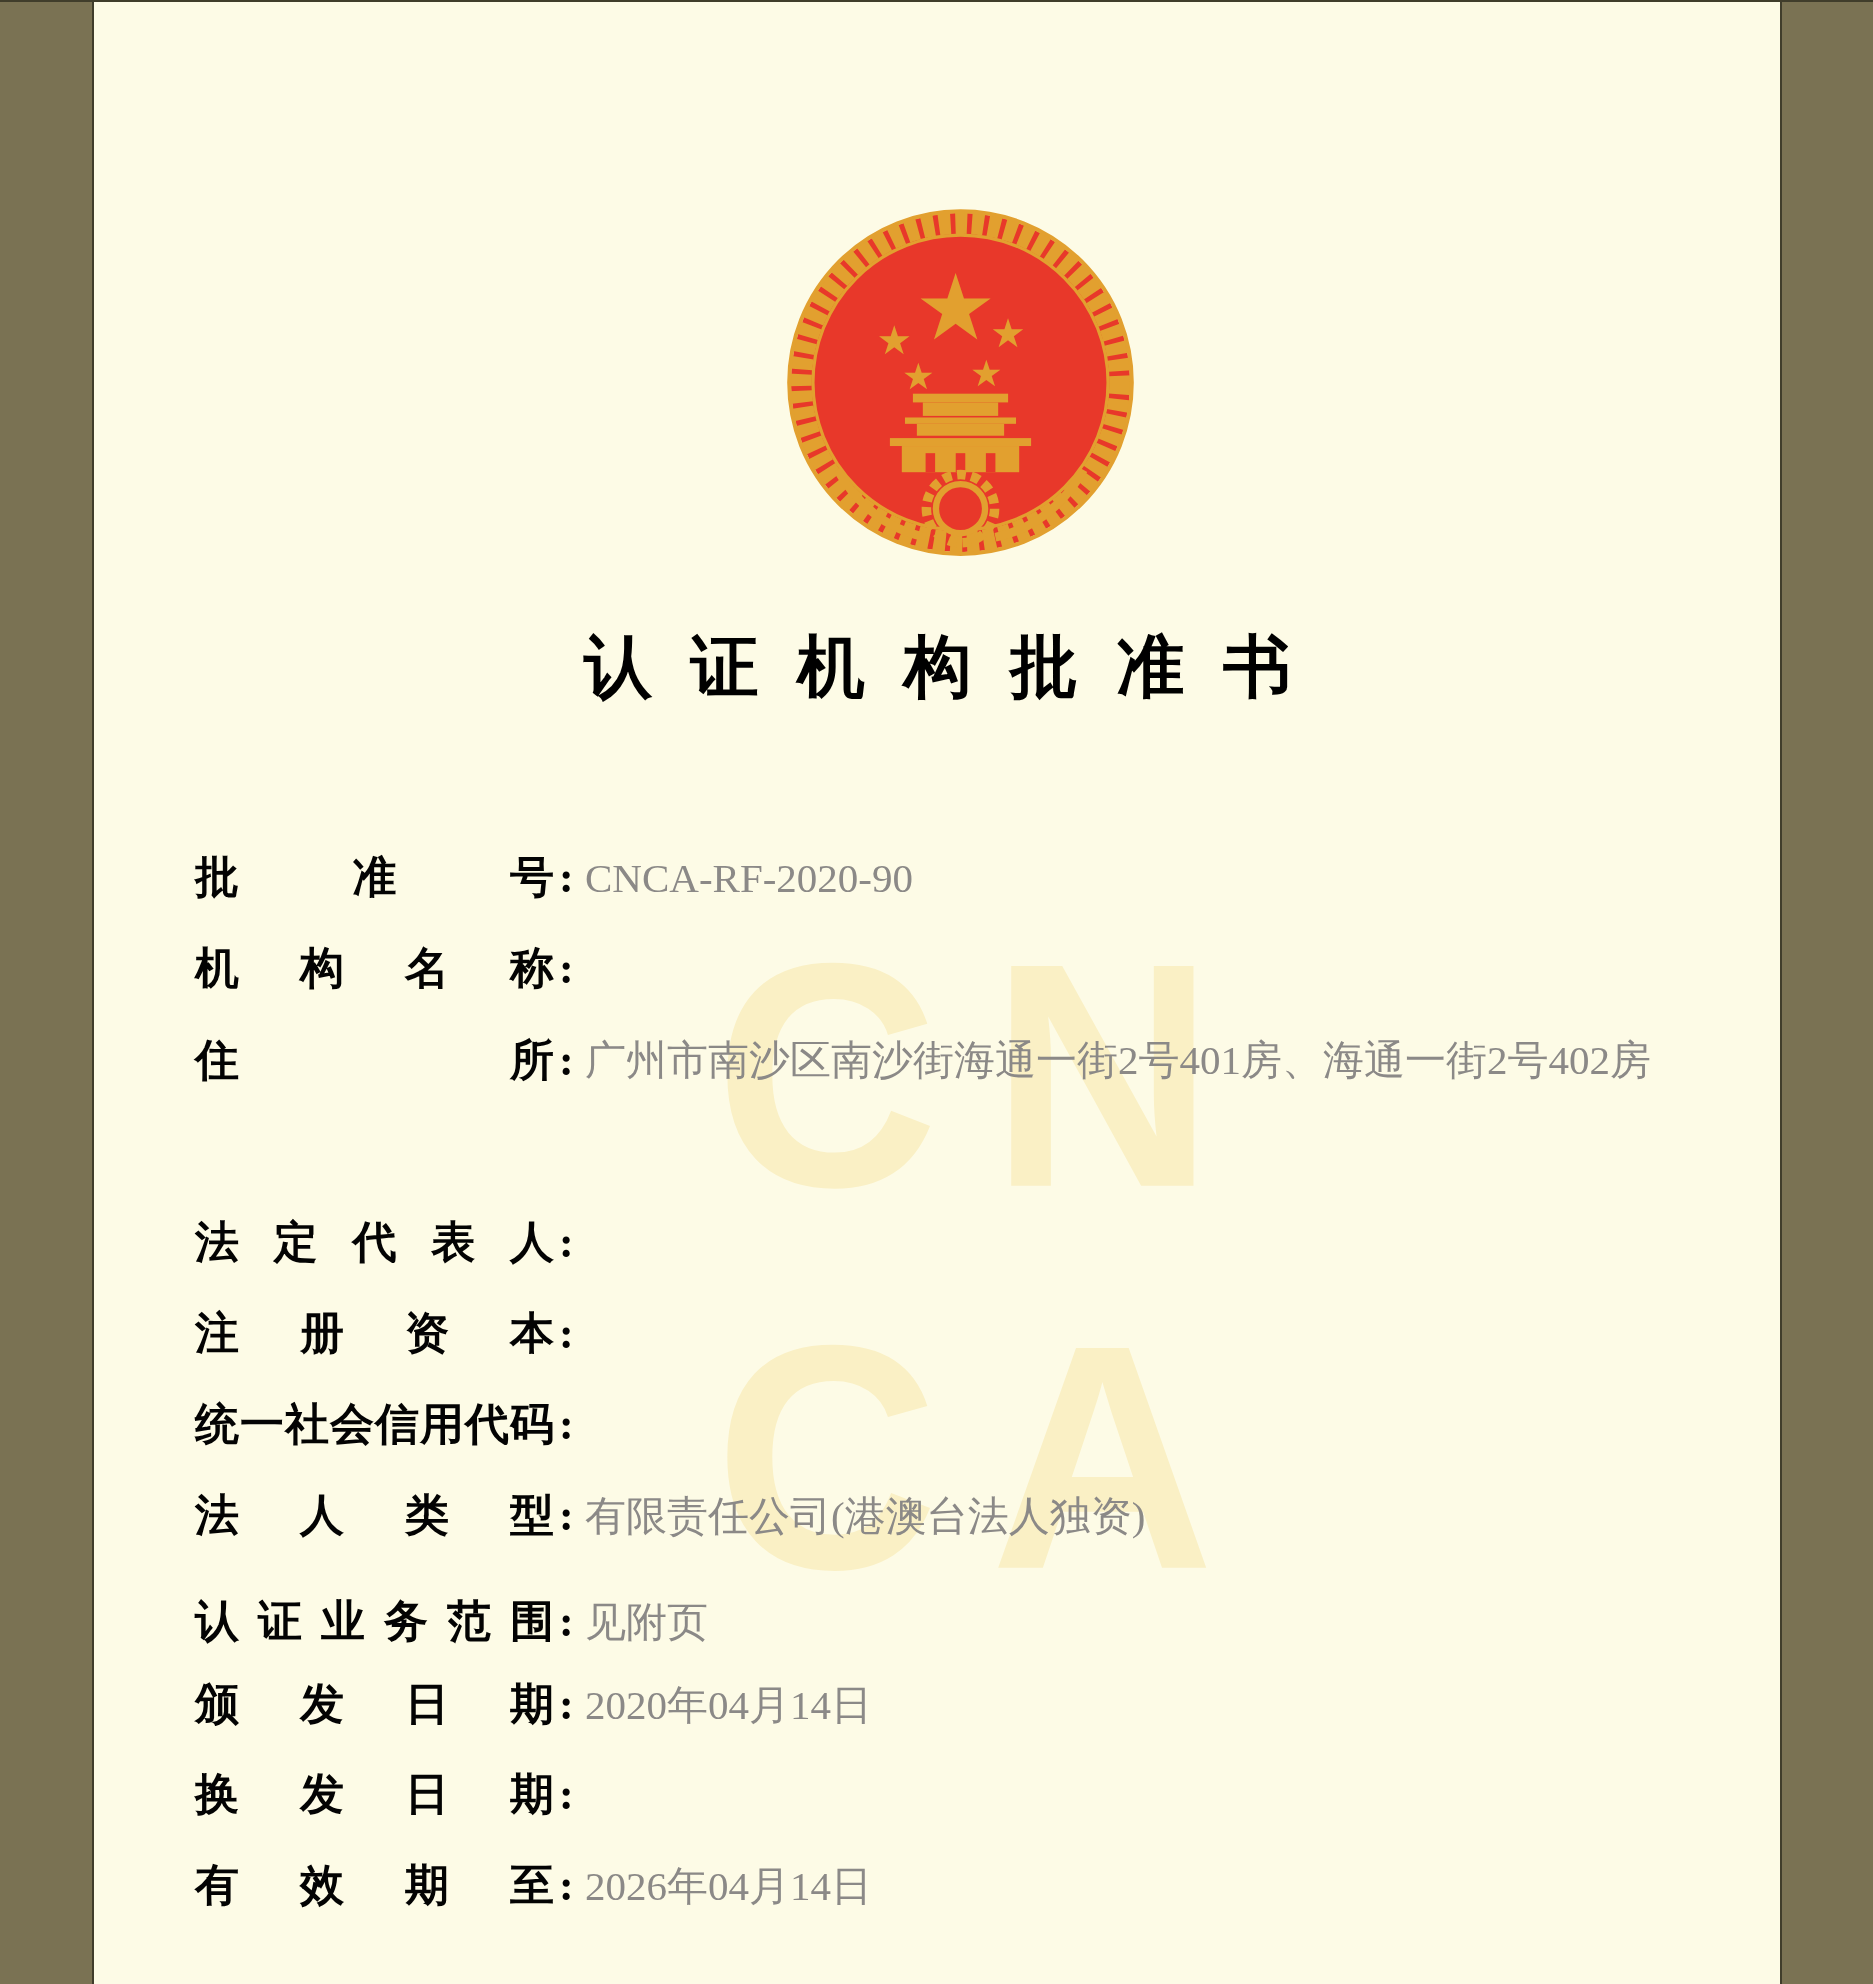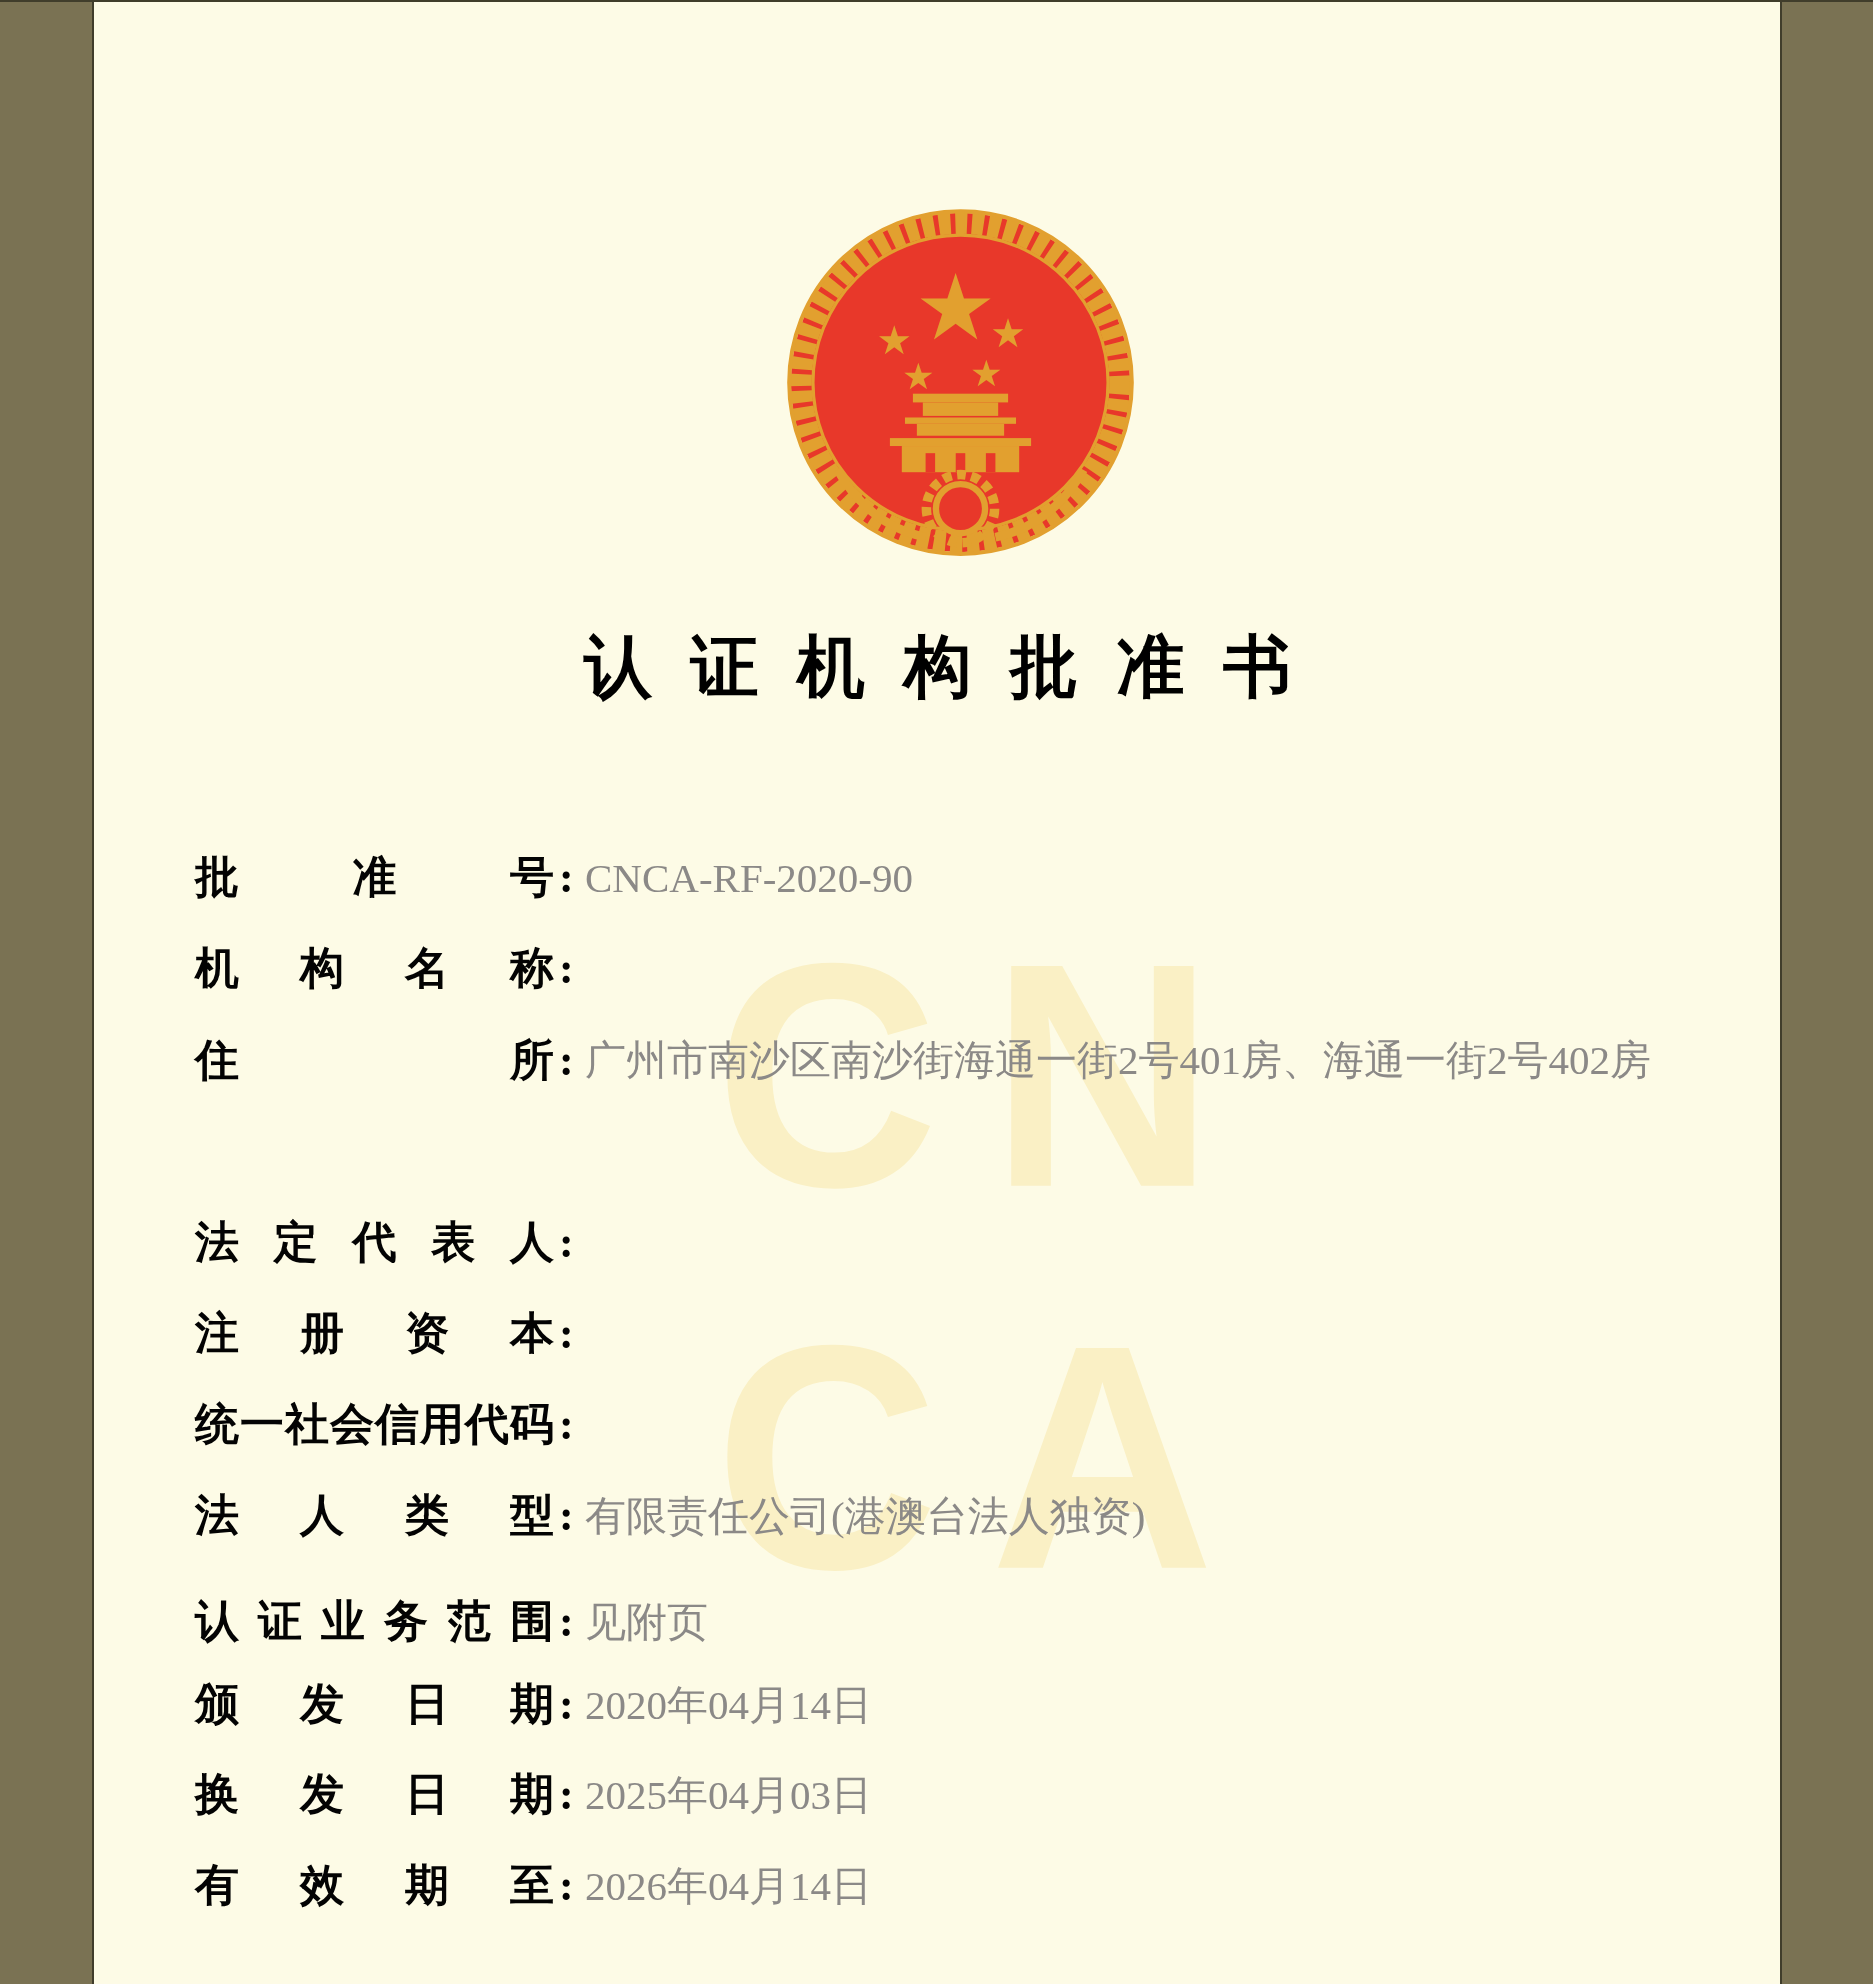--- a/index.html
+++ b/index.html
@@ -176,21 +176,20 @@
     <div class="fvalue">2020年04月14日</div>
   </div>
   <div class="row r9">
     <div class="flabel">
         <span>换</span>
         <span>发</span>
         <span>日</span>
         <span>期</span>
       </div>
     <div class="fcolon">:</div>
-    <div class="fvalue">2025年04月03日</div>
   </div>
   <div class="row r10">
     <div class="flabel">
         <span>有</span>
         <span>效</span>
         <span>期</span>
         <span>至</span>
       </div>
     <div class="fcolon">:</div>
     <div class="fvalue">2026年04月14日</div>

